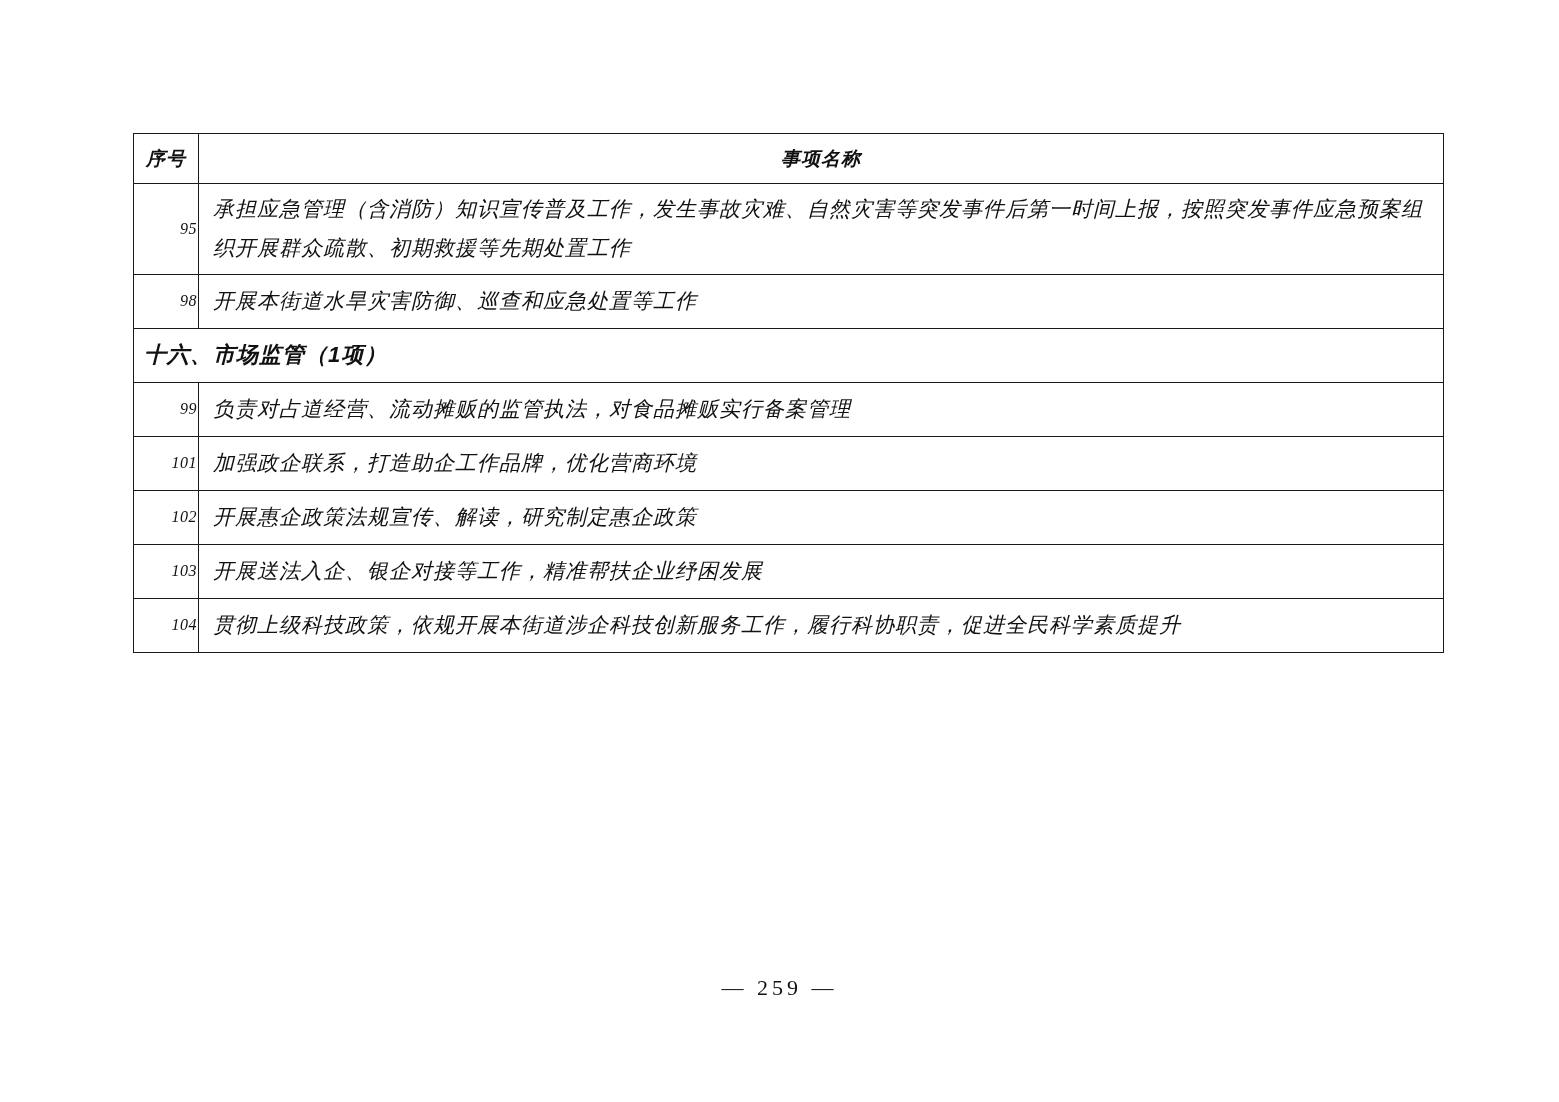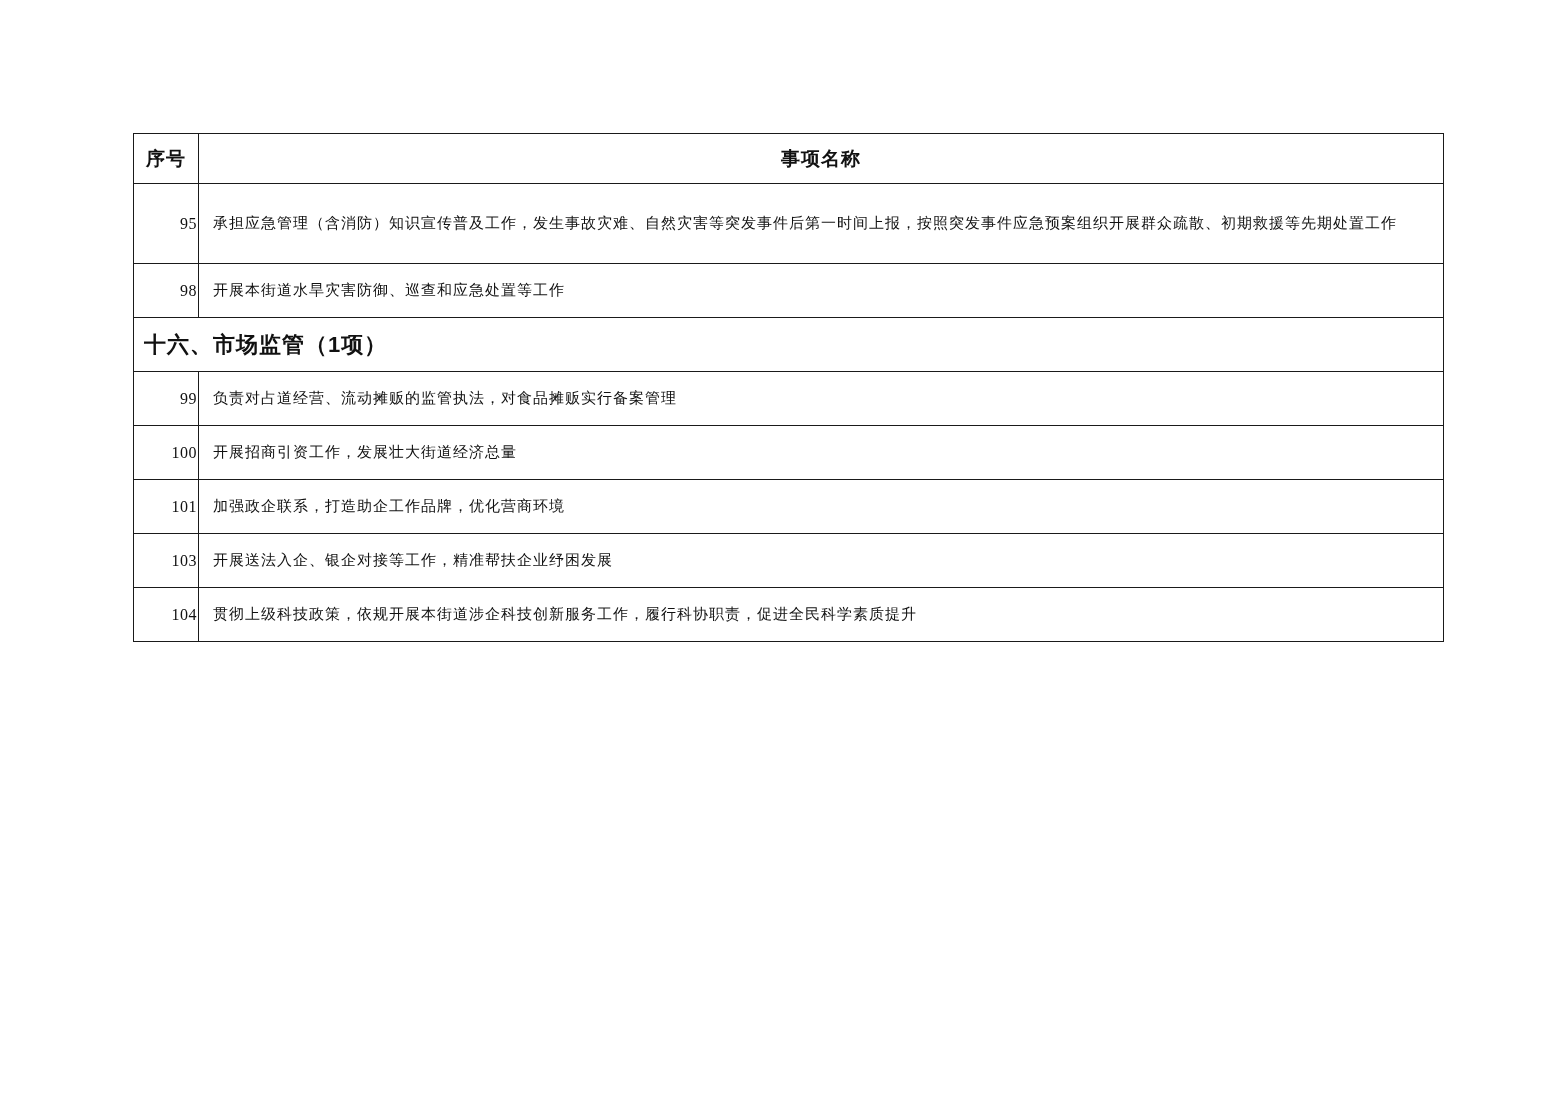--- a/index.html
+++ b/index.html
@@ -16,20 +16,21 @@
     font-family: "Liberation Serif", "DejaVu Serif", serif;
     color: #111111;
   }
   table.doc-table {
     position: absolute;
     left: 133px;
     top: 133px;
     width: 1311px;
     border-collapse: collapse;
     table-layout: fixed;
+    font-style: italic;
   }
   table.doc-table td {
     border: 1.5px solid #1a1a1a;
     vertical-align: middle;
     box-sizing: border-box;
   }
   col.c-num  { width: 65px; }
   .th-cell {
     font-family: "Liberation Sans", "DejaVu Sans", sans-serif;
     font-weight: bold;
@@ -45,21 +46,21 @@
     height: 54px;
     padding: 0 0 0 10px;
     letter-spacing: 1px;
   }
   .num-cell {
     font-size: 16px;
     text-align: right;
     letter-spacing: 0.5px;
   }
   .text-cell {
-    font-size: 15px;
+    font-size: 21px;
     padding: 6px 14px;
     line-height: 1.85;
     letter-spacing: 1px;
   }
   tr.h-1line  { height: 54px; }
   tr.h-2line  { height: 80px; }
   .page-number {
     position: absolute;
     left: 0;
     top: 975px;
@@ -102,37 +103,38 @@
       <tr>
         <td class="section-cell" colspan="2">十六、市场监管（1项）</td>
       </tr>
 
       <tr class="h-1line">
         <td class="num-cell">99</td>
         <td class="text-cell">负责对占道经营、流动摊贩的监管执法，对食品摊贩实行备案管理</td>
       </tr>
 
 
-      <tr class="h-1line">
-        <td class="num-cell">100</td>
-        <td class="text-cell">开展招商引资工作，发展壮大街道经济总量</td>
-      </tr>
 
       <tr class="h-1line">
         <td class="num-cell">101</td>
         <td class="text-cell">加强政企联系，打造助企工作品牌，优化营商环境</td>
       </tr>
 
+      <tr class="h-1line">
+        <td class="num-cell">102</td>
+        <td class="text-cell">开展惠企政策法规宣传、解读，研究制定惠企政策</td>
+      </tr>
 
       <tr class="h-1line">
         <td class="num-cell">103</td>
         <td class="text-cell">开展送法入企、银企对接等工作，精准帮扶企业纾困发展</td>
       </tr>
 
       <tr class="h-1line">
         <td class="num-cell">104</td>
         <td class="text-cell">贯彻上级科技政策，依规开展本街道涉企科技创新服务工作，履行科协职责，促进全民科学素质提升</td>
       </tr>
     </tbody>
   </table>
 
+  <div class="page-number">— 259 —</div>
 
 </div>
 
 </body></html>

